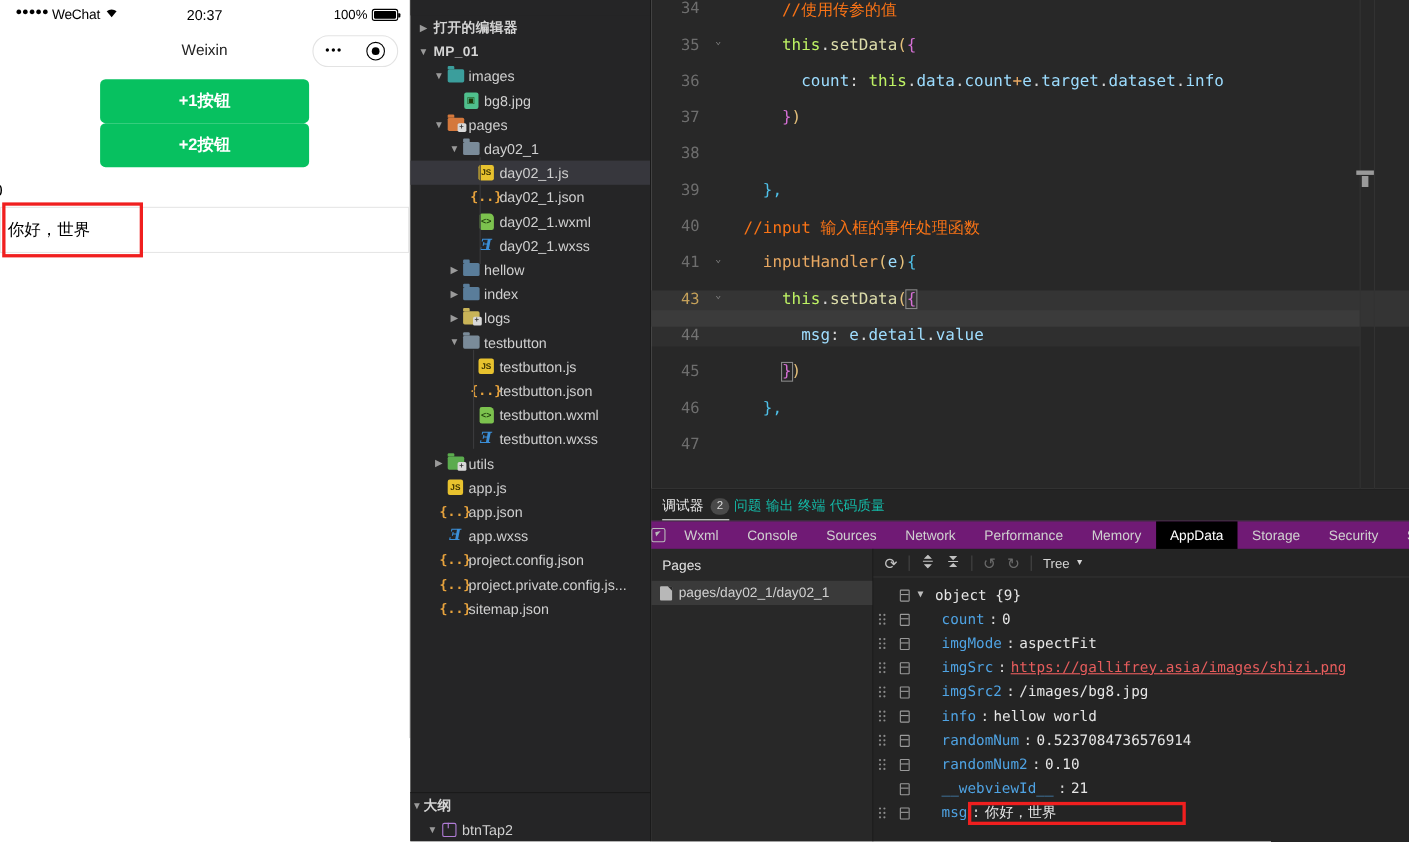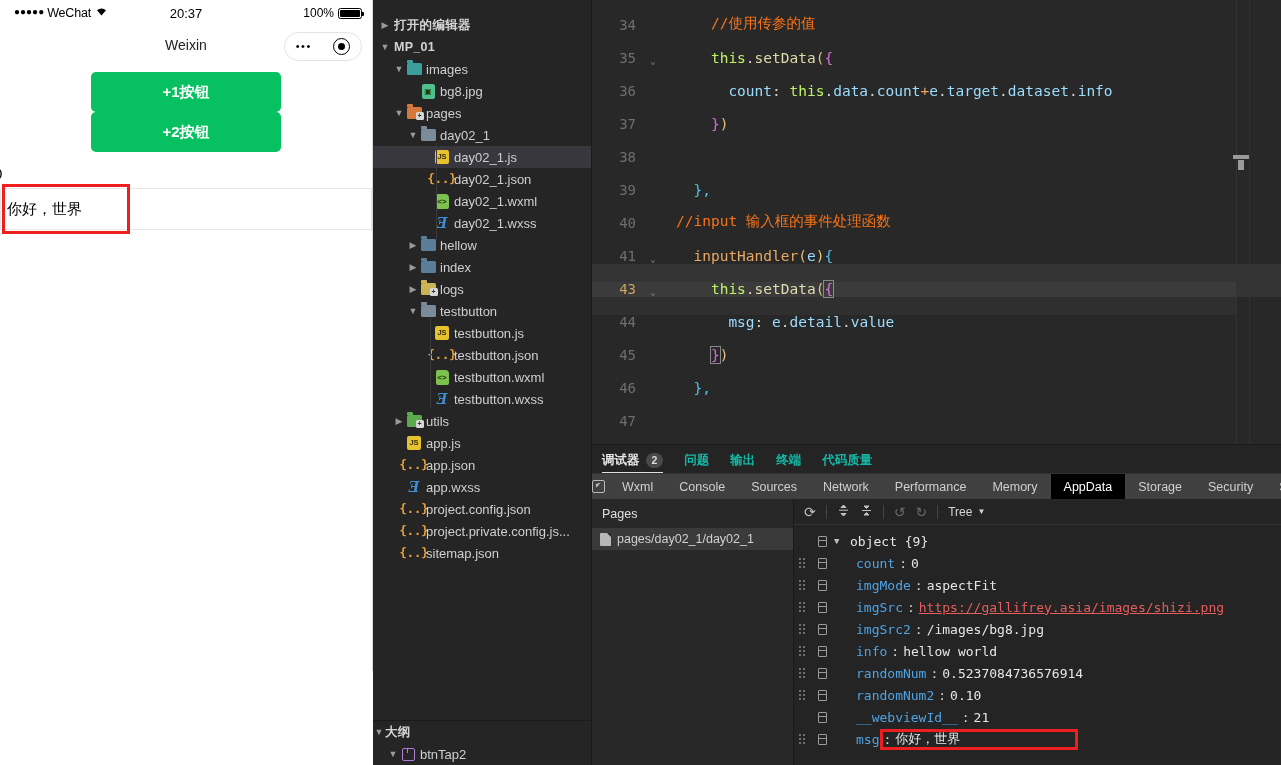--- a/index.html
+++ b/index.html
@@ -145,21 +145,21 @@
     position:absolute; left:0; bottom:0; width:219px;
     background:#252526; border-top:1px solid #1a1a1a;
   }
 
   
   #editor {
     position:absolute; left: 592px; top: 0; width: 689px; height: 444px;
     background:#282828; overflow:hidden;
   }
   .code-line {
-    height: 33px; display:flex; align-items:flex-end;
+    height: 33px; display:flex; align-items:flex-start;
     font-family: "DejaVu Sans Mono","Liberation Mono", monospace;
     font-size: 14.5px; white-space: pre; position:relative;
   }
   .code-line.active { background:#343434; }
   .ln {
     width: 52px; min-width:52px; text-align:right; padding-right: 8px;
     color:#6e6e6e; font-size: 14px; user-select:none;
   }
   .code-line.active .ln { color:#c5a15a; }
   .fold {
@@ -179,34 +179,34 @@
   .cursor-box { outline:1px solid #888; }
   .editor-vline { position:absolute; top:0; bottom:0; width:1px; background:#323232; }
   .minimap-mark { position:absolute; background:#9a9a9a; }
 
   
   #devtools {
     position:absolute; left: 592px; top: 444px; width: 689px; height: 321px;
     background:#242424; overflow:hidden; border-top:1px solid #1a1a1a;
   }
   .dt-paneltabs {
-    height: 28px; display:flex; align-items:flex-end; padding-left: 10px; gap: 21px;
-    background:#242424; font-size: 12.5px; font-weight: bold;
+    height: 28px; display:flex; align-items:flex-end; padding-left: 10px; gap: 4px;
+    background:#242424; font-size: 12.5px;
   }
   .dt-ptab { color:#14b8a6; padding-bottom:4px; position:relative; display:flex; align-items:center; gap:6px;}
   .dt-ptab.active { color:#e8e8e8; }
   .dt-ptab.active::after {
     content:''; position:absolute; left:0; right:0; bottom:0; height:1.5px; background:#e0e0e0;
   }
   .dt-badge {
     background:#4a4a4a; color:#ddd; border-radius:9px; font-size:10.5px;
     padding:0 6px; line-height:15px; height:15px;
   }
   .dt-tabs {
-    height: 26px; display:flex; align-items:center; background:#404040;
+    height: 26px; display:flex; align-items:center; background:#701a75;
     font-size: 12.5px; color:#d2d2d2; border-top:1px solid #333;
   }
   .dt-inspect { width:34px; display:flex;align-items:center;justify-content:center; }
   .insp-ico { width:13px;height:13px;border:1.4px solid #b9b9b9;border-radius:2px;position:relative; }
   .insp-ico::after{
     content:''; position:absolute; left:3px; top:2px;
     border-left:5px solid #b9b9b9; border-bottom:4px solid transparent;
     border-right:3px solid transparent; transform:rotate(-12deg);
   }
   .dt-sep { width:1px; height:14px; background:#4a4a4a; margin-right:4px; }

